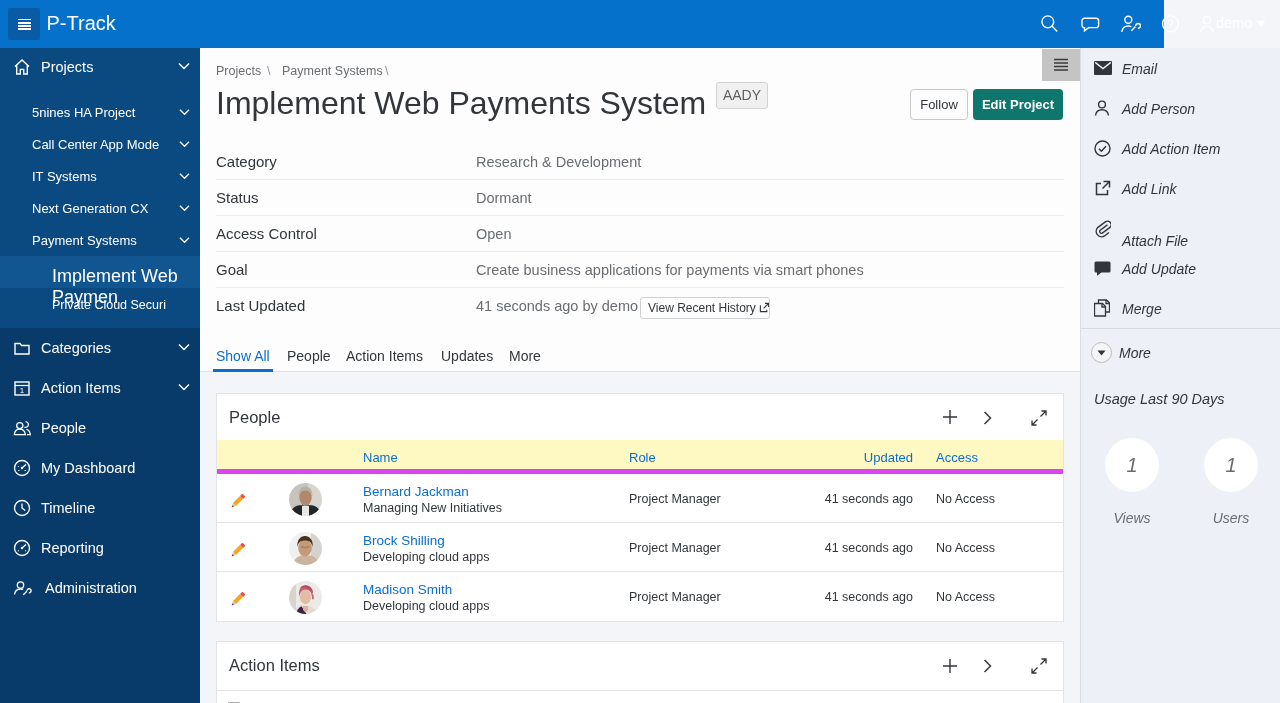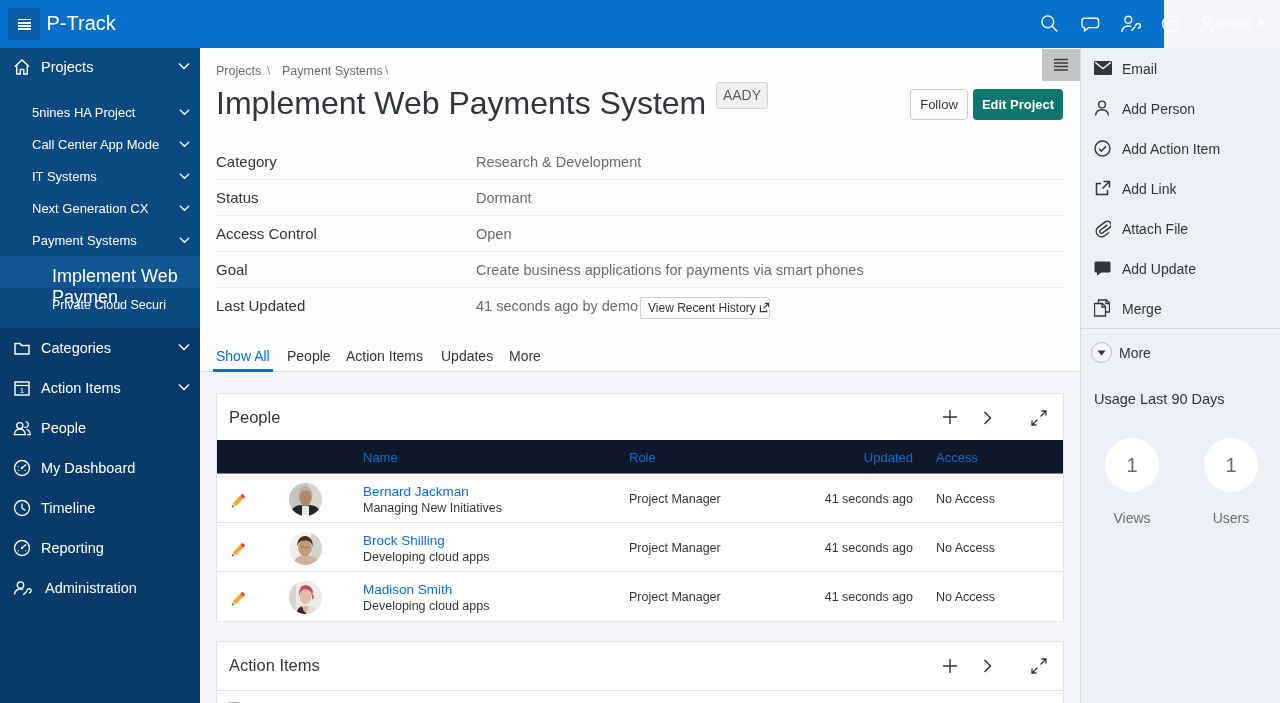--- a/index.html
+++ b/index.html
@@ -30,30 +30,30 @@
 .plabel { position:absolute; left:0; top:9px; font-size:15px; color:#32363a; }
 .pvalue { position:absolute; left:260px; top:10px; font-size:14.5px; color:#6a6d70; }
 #vrh { position:absolute; left:640px; top:297px; width:130px; height:22px; background:#fdfdfd; border:1px solid #d0d0d0; border-radius:3px; font-size:12px; color:#32363a; text-align:left; line-height:20px; padding-left:7px; white-space:nowrap; overflow:hidden; }
 
 .tab { position:absolute; top:348px; font-size:14px; color:#32363a; }
 #tabline { position:absolute; left:200px; top:371px; width:880px; height:1px; background:#e2e2e2; }
 #showallline { position:absolute; left:213px; top:369px; width:60px; height:3px; background:#0a6ed1; }
 
 .card { position:absolute; left:216px; width:848px; background:#fff; border:1px solid #e4e4e4; }
 .cardtitle { position:absolute; left:12px; top:8px; font-size:16.5px; color:#32363a; height:30px; line-height:30px; }
-.thead { position:absolute; left:0; width:846px; background:#0f172a; border-bottom:1px solid #d946ef; }
+.thead { position:absolute; left:0; width:846px; background:#fef9c3; border-bottom:5px solid #d946ef; }
 .th { position:absolute; top:10px; font-size:13px; color:#0a6ed1; }
 .trow { position:absolute; left:0; width:846px; height:49px; border-bottom:1px solid #e4e4e4; }
 .namelink { position:absolute; left:146px; top:10px; font-size:13.5px; color:#0a6ed1; }
 .subtitle { position:absolute; left:146px; top:27px; font-size:12.5px; color:#32363a; }
 .role { position:absolute; left:412px; top:18px; font-size:12.5px; color:#32363a; }
 .updated { position:absolute; right:150px; top:18px; font-size:12.5px; color:#32363a; }
 .access { position:absolute; left:719px; top:18px; font-size:12.5px; color:#32363a; }
 
-#rightpanel { position:absolute; left:1080px; top:48px; width:200px; height:655px; background:#edf0f7; border-left:1px solid #dadde2; }
+#rightpanel { position:absolute; left:1080px; top:48px; width:200px; height:655px; background:#edf0f7; border-left:1px solid #dadde2;font-style:italic; }
 .ritem { position:absolute; left:41px; font-size:14px; color:#32363a; }
 .ricon { position:absolute; left:13px; }
 #rsep { position:absolute; left:0; top:280px; width:200px; height:1px; background:#d5d9de; }
 #usage { position:absolute; left:13px; top:343px; font-size:14.5px; color:#32363a; }
 .ucircle { position:absolute; top:390px; width:54px; height:54px; background:#fff; border-radius:50%; text-align:center; line-height:54px; font-size:20px; color:#6a6d70; }
 .ulabel { position:absolute; top:462px; width:54px; text-align:center; font-size:14px; color:#6a6d70; }
 </style>
 </head>
 <body>
 <div id="mainwhite"></div>
@@ -354,21 +354,21 @@
     </svg>
   <div class="ritem" style="top:93px;">Add Action Item</div>
   <svg class="ricon" style="top:132px;" width="17" height="17" viewBox="0 0 17 17">
       <path d="M7 3.5H2.5v11h11V10" fill="none" stroke="#32363a" stroke-width="1.5"></path>
       <path d="M9.5 1.5h6v6M15 2L8.5 8.5" fill="none" stroke="#32363a" stroke-width="1.5"></path>
     </svg>
   <div class="ritem" style="top:133px;">Add Link</div>
   <svg class="ricon" style="top:172px;" width="17" height="18" viewBox="0 0 17 18">
       <path d="M12.8 4.2L6.4 10.6a1.8 1.8 0 0 0 2.5 2.5l6.5-6.5a3.6 3.6 0 0 0-5.1-5.1L3.8 8a5.4 5.4 0 0 0 7.6 7.6l4-4" fill="none" stroke="#32363a" stroke-width="1.4" transform="rotate(8 8.5 9)"></path>
     </svg>
-  <div class="ritem" style="top:173px;text-align:center;">Attach File</div>
+  <div class="ritem" style="top:185px;text-align:center;">Attach File</div>
   <svg class="ricon" style="top:213px;" width="17" height="15" viewBox="0 0 17 15">
       <path d="M2 0.5h13a1.5 1.5 0 0 1 1.5 1.5v8a1.5 1.5 0 0 1-1.5 1.5H7.5L3 14.8v-3.3H2A1.5 1.5 0 0 1 .5 10V2A1.5 1.5 0 0 1 2 .5z" fill="#32363a"></path>
     </svg>
   <div class="ritem" style="top:213px;">Add Update</div>
   <svg class="ricon" style="top:251px;" width="16" height="18" viewBox="0 0 16 18">
       <path d="M4.5 4.5V1h8l3 3v9h-4" fill="none" stroke="#32363a" stroke-width="1.3"></path>
       <path d="M12 1v3.5h3.5" fill="none" stroke="#32363a" stroke-width="1.3"></path>
       <path d="M.5 4.5h8l3 3V17H.5z" fill="#edf0f7" stroke="#32363a" stroke-width="1.3"></path>
       <path d="M8 4.5V8h3.5" fill="none" stroke="#32363a" stroke-width="1.3"></path>
     </svg>

